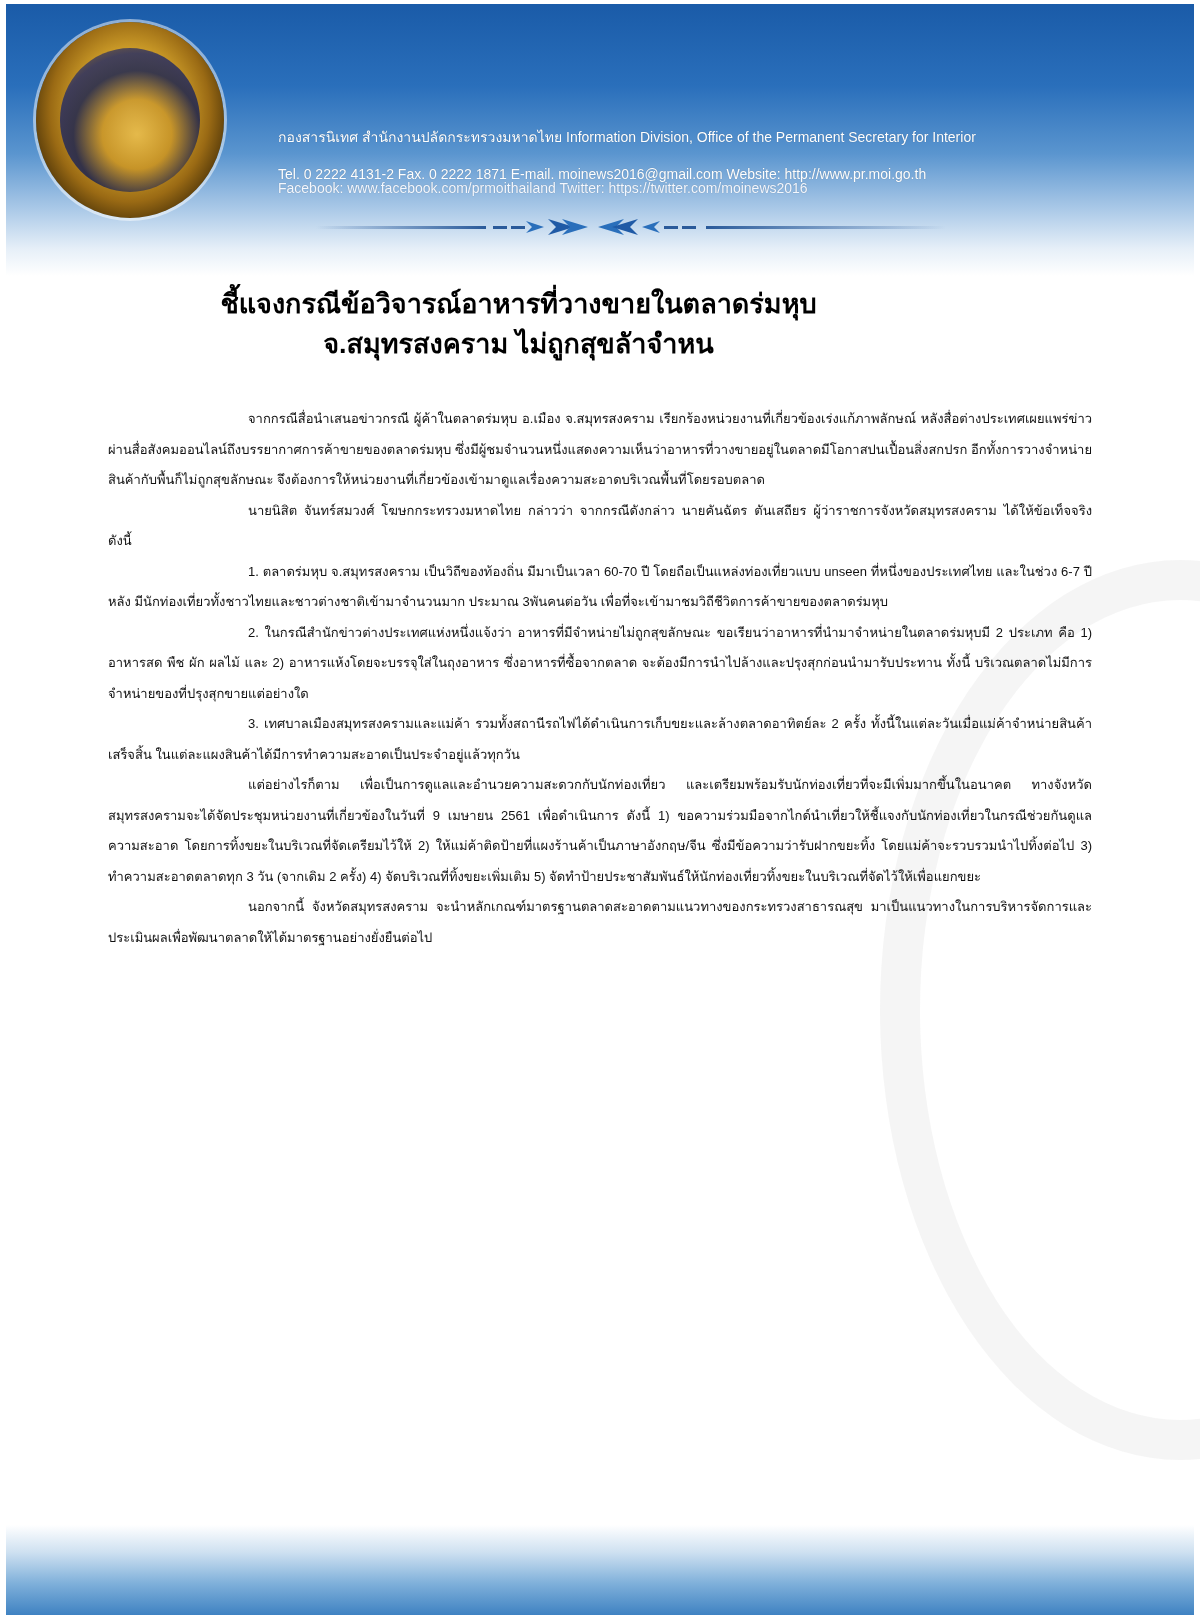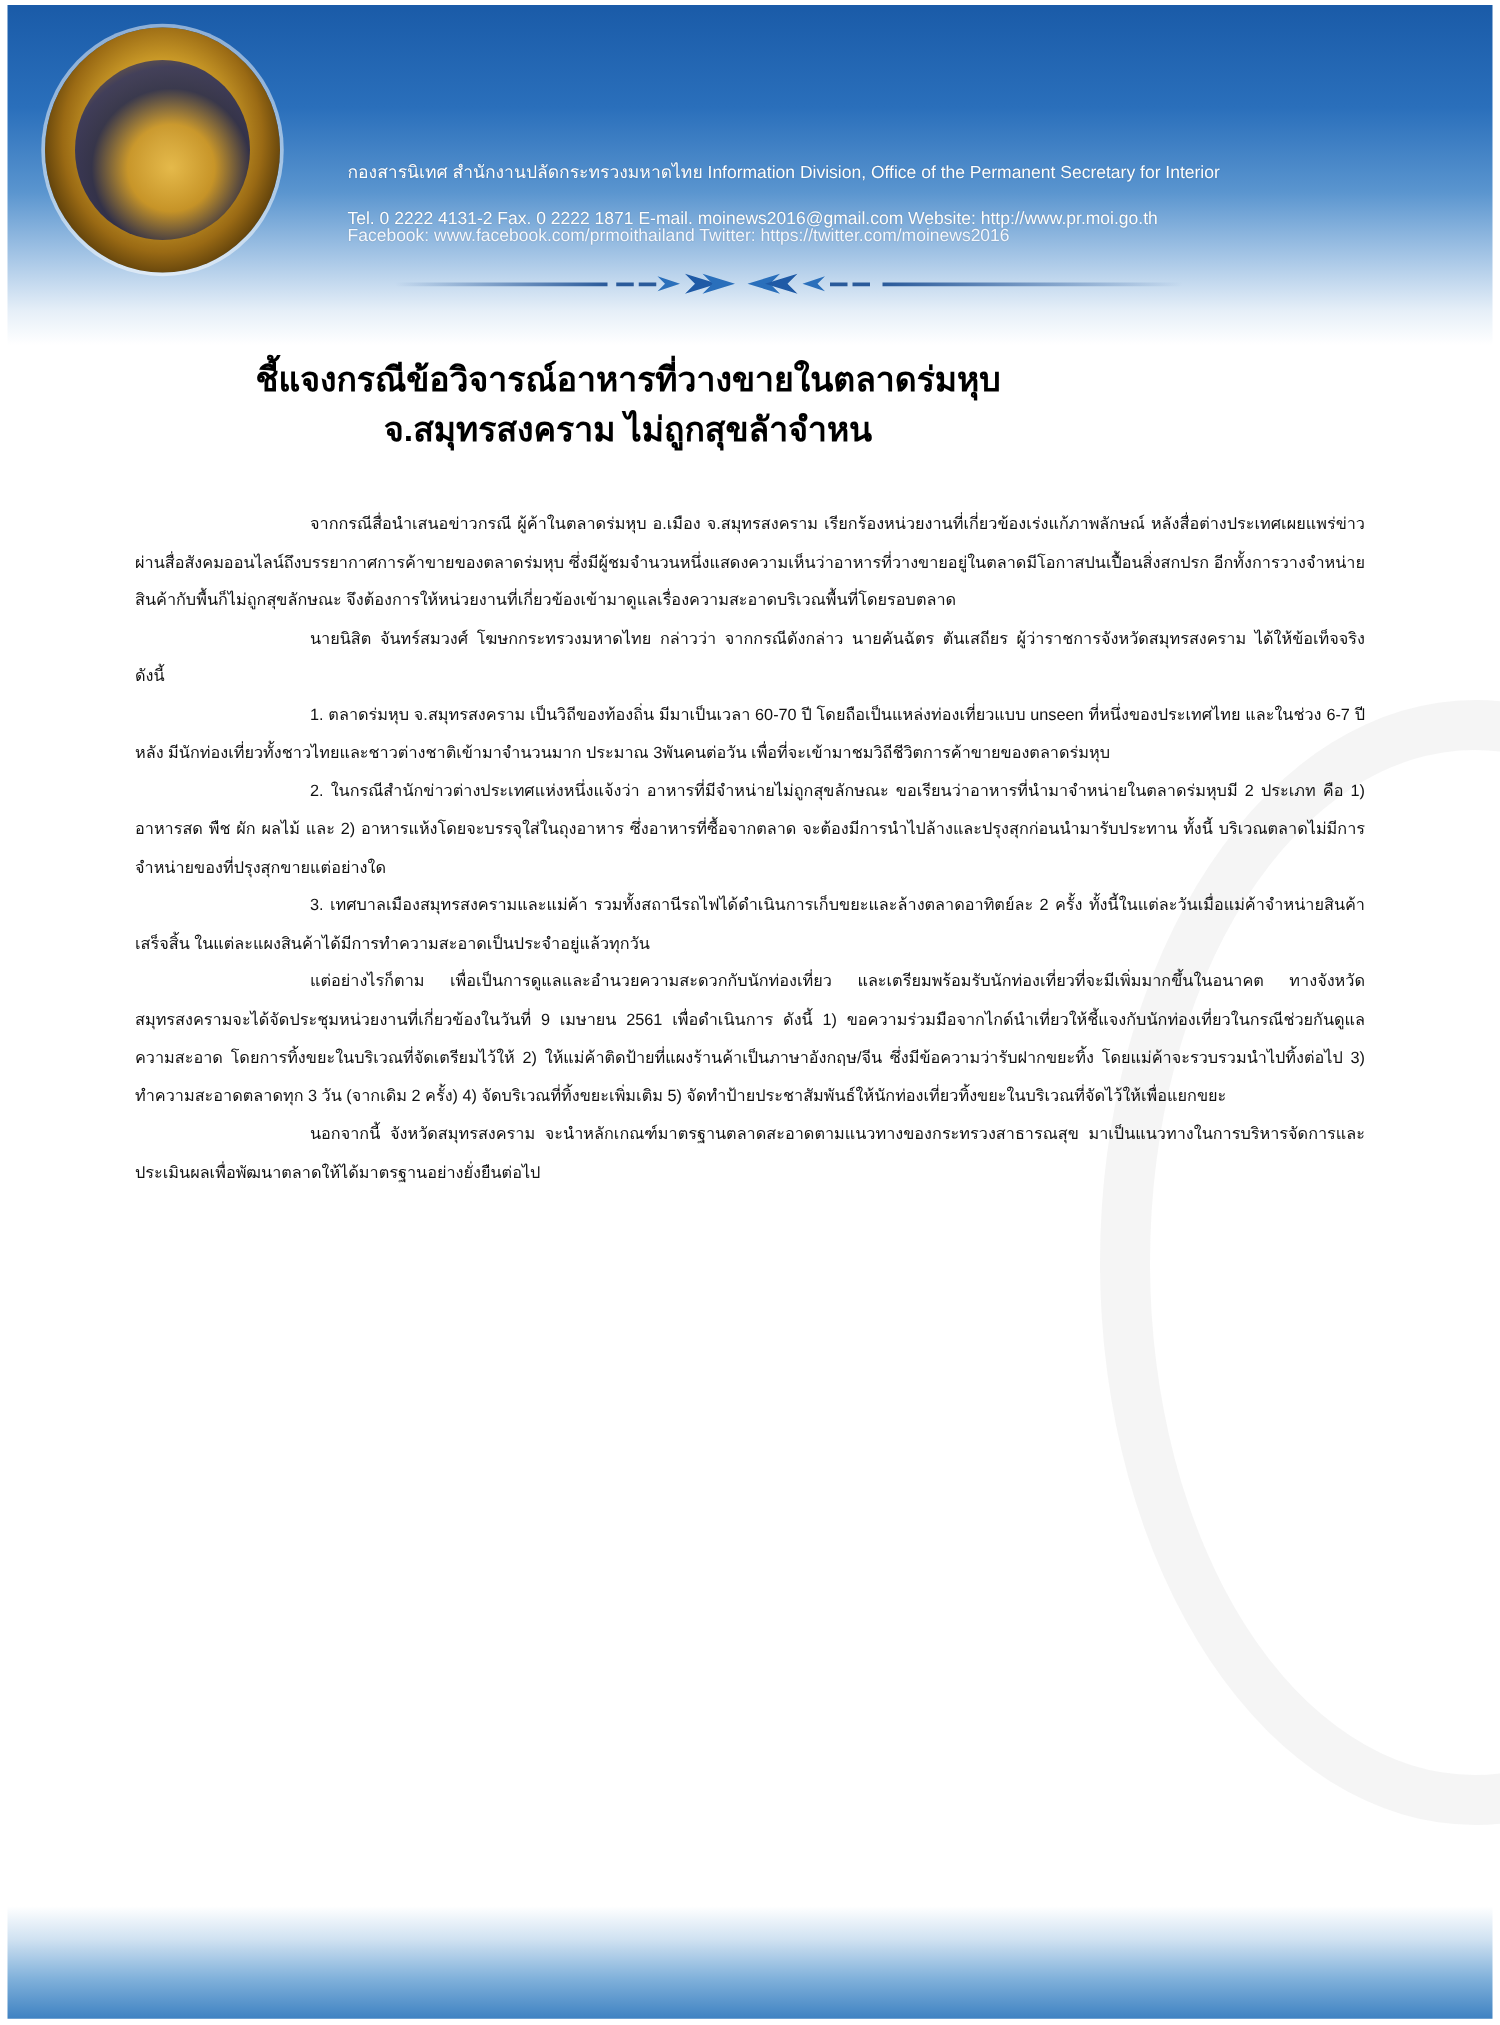--- a/index.html
+++ b/index.html
@@ -39,21 +39,21 @@
     text-shadow: 0 0 1px rgba(0,0,0,0.3);
     margin-left: 14px;
   }
   .ml1 { top:122px; }
   .ml2 { top:162px; }
   .ml3 { top:176px; color:#f4f8ff; }
   .divider {
     position:absolute; left:300px; top:212px; width:650px; height:22px;
   }
   .doc-title {
-    position:absolute; left:0; top:284px; width:1005px; text-align:center;
+    position:absolute; left:16px; top:284px; width:1005px; text-align:center;
     font-size:27px; font-weight:bold; line-height:40px; color:#000;
   }
   .watermark {
     position:absolute; left:880px; top:560px; width:520px; height:820px;
     border-radius:50%; border:40px solid rgba(200,200,200,0.18);
   }
   .body-text {
     position:absolute; left:108px; top:404px; width:984px;
     font-size:13px; line-height:30.5px; color:#111; text-align:justify;
   }

